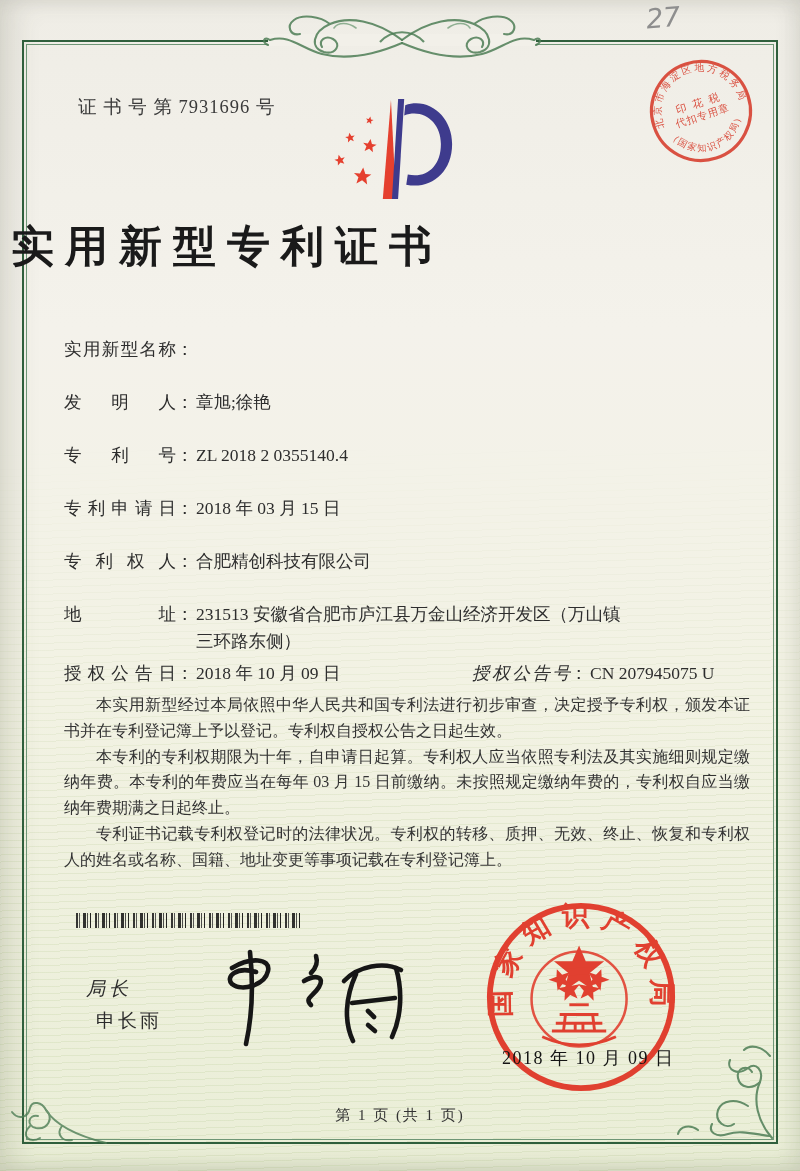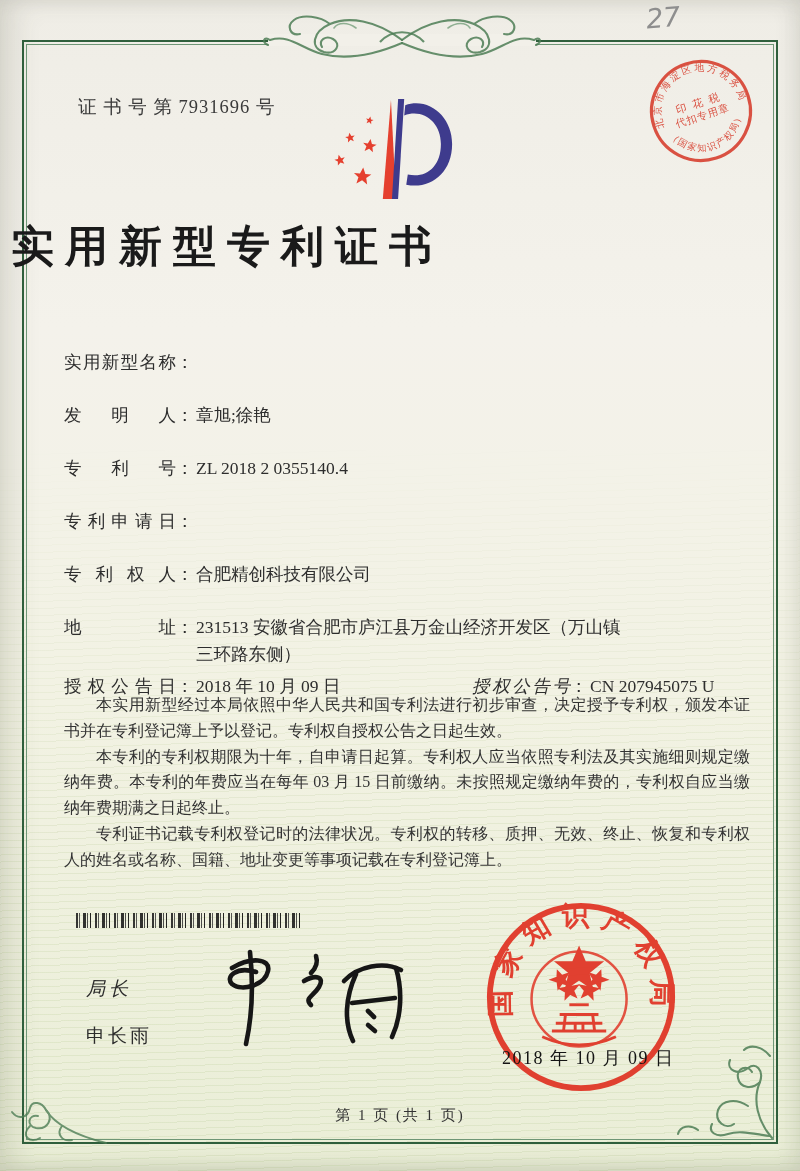--- a/index.html
+++ b/index.html
@@ -19,40 +19,40 @@
     background:repeating-linear-gradient(178deg, rgba(140,172,92,.13) 0 1px, rgba(0,0,0,0) 1px 7px);
     -webkit-mask-image:linear-gradient(180deg,rgba(0,0,0,0) 0 38%,#000 72%,#000 100%);
             mask-image:linear-gradient(180deg,rgba(0,0,0,0) 0 38%,#000 72%,#000 100%);
   }
   .frame{position:absolute;left:22px;top:40px;width:752px;height:1100px;border:2px solid #2f5f3c;}
   .frame::before{content:"";position:absolute;inset:2px;border:1px solid #6e9676;}
   .abs{position:absolute;}
   .handwritten{left:646px;top:2px;font-size:27px;color:#8e8e8e;font-style:italic;transform:rotate(-5deg);font-family:"DejaVu Sans",sans-serif;}
   .cert-no{left:78px;top:94px;font-size:18.5px;letter-spacing:1px;color:#3a3a3a;}
   .title{left:0;top:218px;width:100%;font-size:43px;font-weight:700;letter-spacing:11px;text-indent:11px;color:#1a1a1a;}
-  .fields{left:64px;top:349px;width:690px;font-size:17.5px;color:#2d2d2d;}
+  .fields{left:64px;top:336px;width:690px;font-size:17.5px;color:#2d2d2d;}
   .frow{display:flex;line-height:27px;margin-bottom:26px;position:relative;}
   .frow.address{margin-bottom:5px;}
   .flabel{display:inline-block;width:112px;text-align:justify;text-align-last:justify;flex:none;}
   .flabel-sm{width:98px;font-style:italic;}
   .fcolon{flex:none;width:20px;}
   .fvalue{white-space:pre-line;}
   .grant-no{position:absolute;left:408px;top:0;display:flex;}
   .paras{left:64px;top:692px;width:686px;font-size:16px;line-height:25.8px;color:#333;text-align:justify;}
   .paras p{margin:0;text-indent:2em;}
   .barcode{left:76px;top:913px;width:224px;height:15px;opacity:.85;
     background:repeating-linear-gradient(90deg,
       #151515 0 2px, rgba(0,0,0,0) 2px 3px,
       #3a3a3a 3px 4px, rgba(0,0,0,0) 4px 7px,
       #101010 7px 10px, rgba(0,0,0,0) 10px 11px,
       #2e2e2e 11px 12px, rgba(0,0,0,0) 12px 14px,
       #000 14px 15px, rgba(0,0,0,0) 15px 19px);
   }
   .signer-title{left:86px;top:976px;font-size:19px;letter-spacing:4px;color:#2b2b2b;font-style:italic;}
-  .signer-name{left:86px;top:1008px;font-size:19px;letter-spacing:3px;color:#2b2b2b;margin-top:15px;}
+  .signer-name{left:96px;top:1008px;font-size:19px;letter-spacing:3px;color:#2b2b2b;}
   .signature-svg{left:198px;top:946px;}
   .seal-svg{left:484px;top:900px;opacity:.92;}
   .seal-date{left:502px;top:1046px;font-size:18px;letter-spacing:1.5px;color:#141414;z-index:6;}
   .footer{left:0;top:1106px;width:100%;text-align:center;font-size:15px;letter-spacing:2px;color:#333;}
   .tax-stamp-svg{left:645px;top:55px;opacity:.92;}
   .logo-svg{left:331px;top:95px;}
   .orn{pointer-events:none;}
   svg text{font-family:"Liberation Serif","DejaVu Serif",serif;}
 </style>
 </head>
@@ -146,20 +146,21 @@
       <span class="fvalue">章旭;徐艳</span>
     </div>
     <div class="frow">
       <span class="flabel">专利号</span>
         <span class="fcolon">：</span>
       <span class="fvalue">ZL 2018 2 0355140.4</span>
     </div>
     <div class="frow">
       <span class="flabel">专利申请日</span>
         <span class="fcolon">：</span>
+      <span class="fvalue">2018 年 03 月 15 日</span>
     </div>
     <div class="frow">
       <span class="flabel">专利权人</span>
         <span class="fcolon">：</span>
       <span class="fvalue">合肥精创科技有限公司</span>
     </div>
     <div class="frow address">
       <span class="flabel">地址</span>
         <span class="fcolon">：</span>
       <span class="fvalue">231513 安徽省合肥市庐江县万金山经济开发区（万山镇

